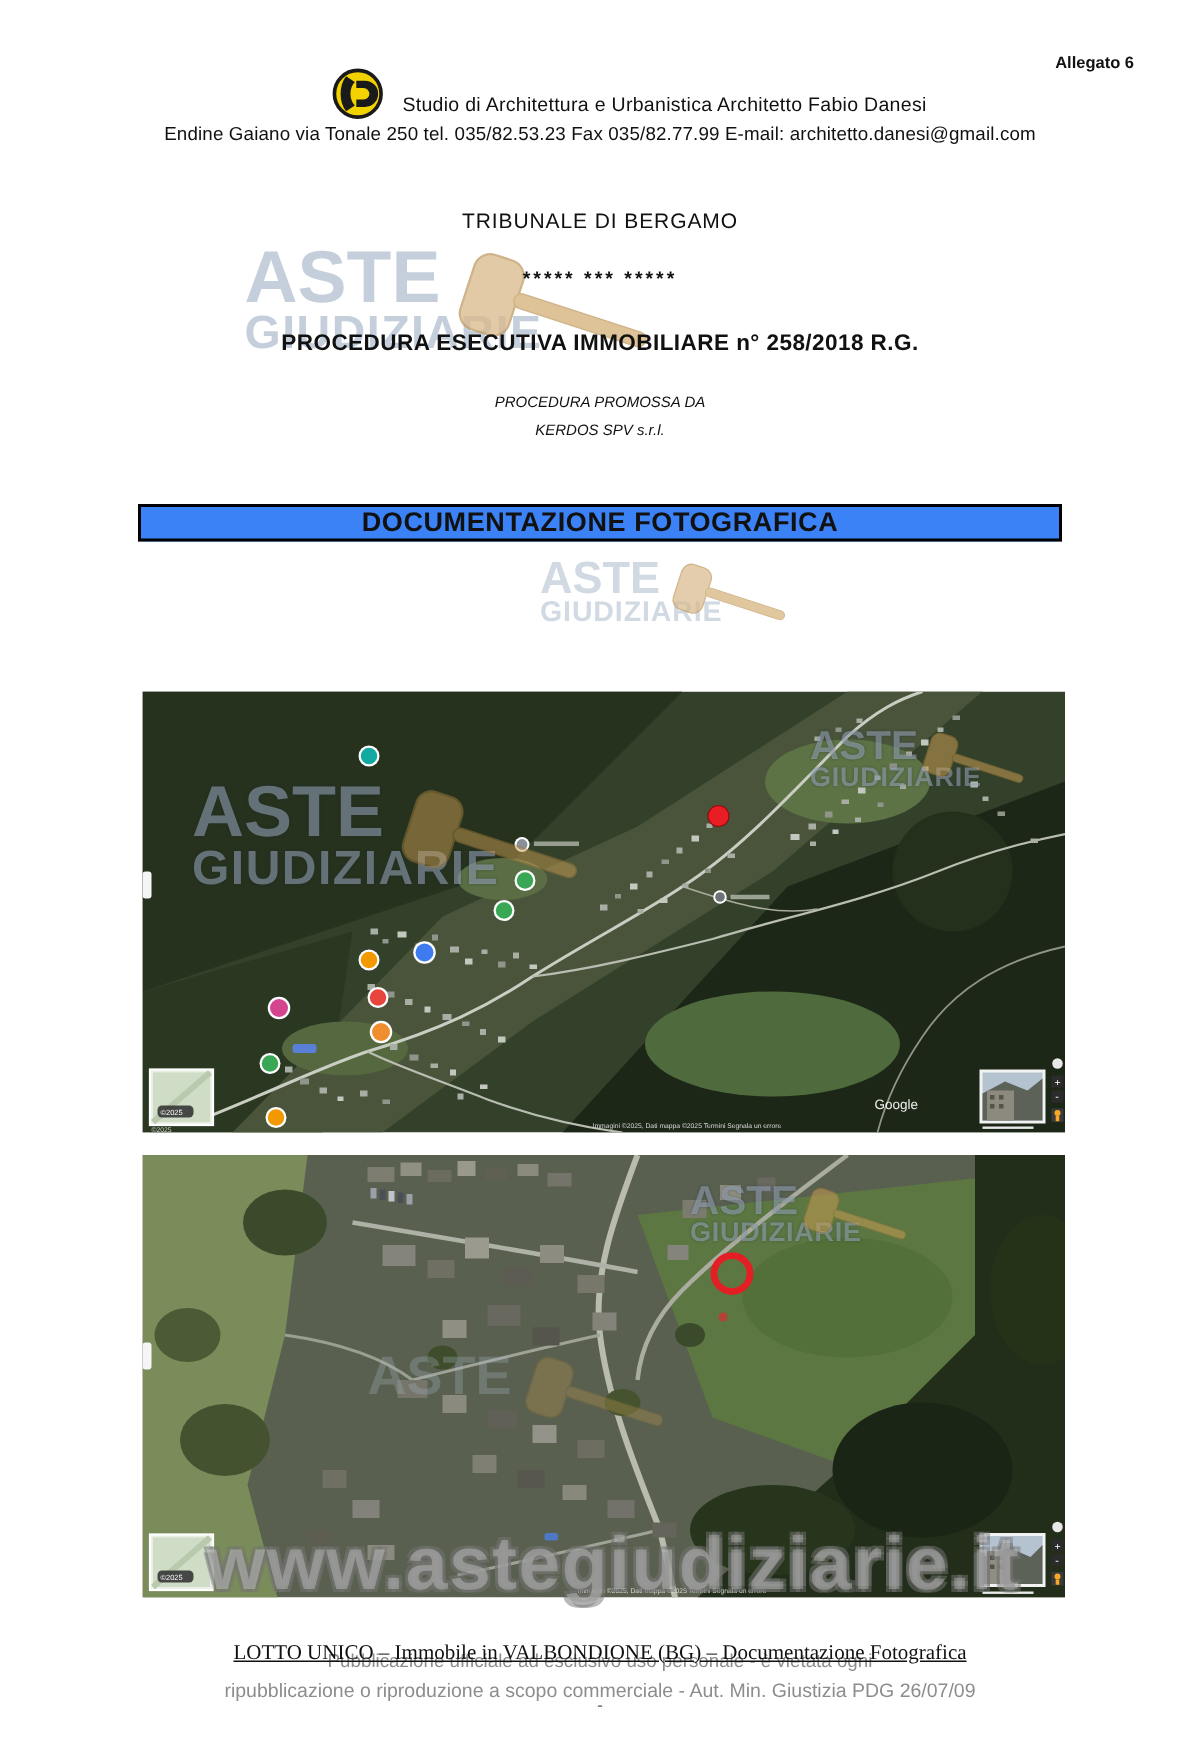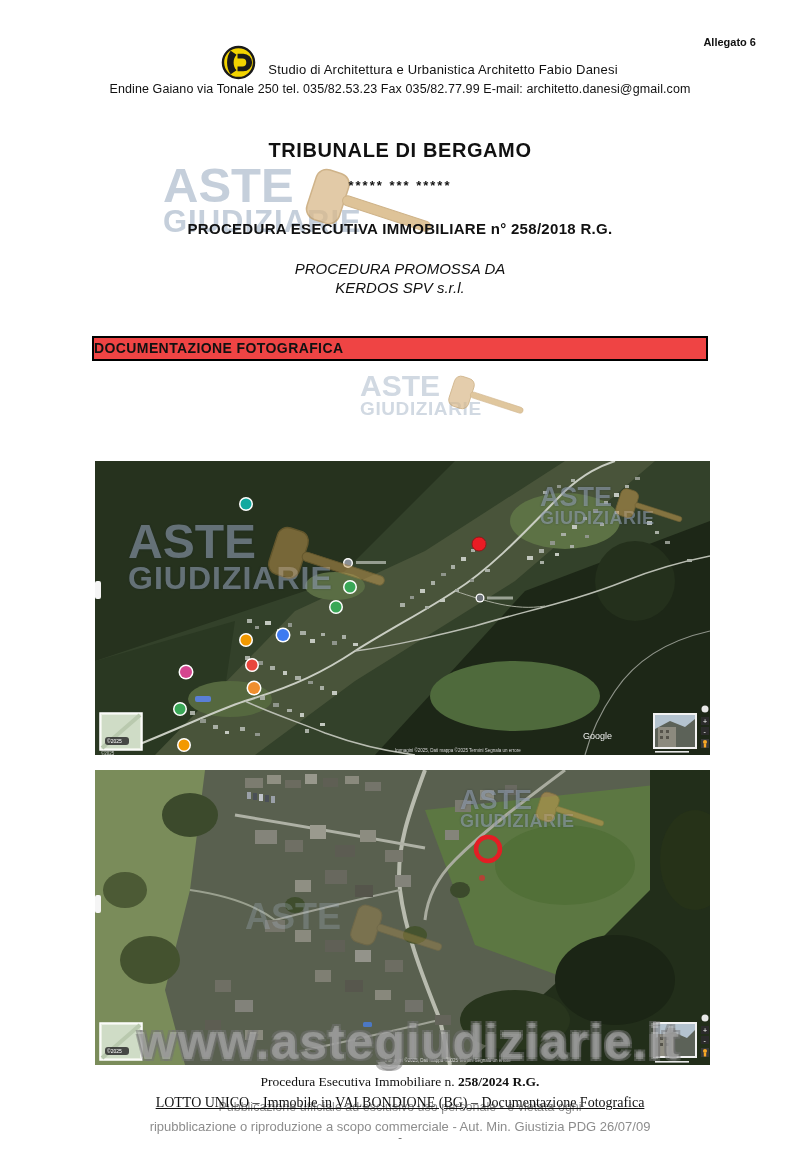--- a/index.html
+++ b/index.html
@@ -6,26 +6,26 @@
   .page{position:relative;width:800px;height:1166px;background:#ffffff;overflow:hidden;
         font-family:"Liberation Sans",sans-serif;color:#111;}
   .abs{position:absolute;}
   .ctr{left:0;right:0;text-align:center;}
   
   .allegato{top:36px;right:44px;font-size:11px;font-weight:bold;z-index:5;}
   .studio-line{top:62px;padding-left:86px;font-size:13px;letter-spacing:.2px;z-index:5;}
   .address-line{top:82px;font-size:12.5px;letter-spacing:.1px;z-index:5;}
   .logo{top:45px;left:221px;width:35px;height:35px;z-index:5;}
   
-  .court{top:139px;font-size:20px;font-weight:bold;letter-spacing:.6px;z-index:5;}
+  .court{top:139px;font-size:14px;font-weight:normal;letter-spacing:.6px;z-index:5;}
   .stars{top:178px;font-size:13px;font-weight:bold;letter-spacing:2px;z-index:5;}
   .procedure{top:220px;font-size:15px;font-weight:bold;letter-spacing:.3px;z-index:5;}
-  .promossa{top:259px;font-size:15px;font-style:italic;line-height:19px;z-index:5;}
-  .docbox{top:336px;left:92px;width:612px;height:21px;background:#ef4444;border:2px solid #000;
-          font-size:14px;font-weight:bold;text-align:left;line-height:21px;letter-spacing:.4px;z-index:5;}
+  .promossa{top:259px;font-size:10px;font-style:italic;line-height:19px;z-index:5;}
+  .docbox{top:336px;left:92px;width:612px;height:21px;background:#3b82f6;border:2px solid #000;
+          font-size:18px;font-weight:bold;text-align:center;line-height:21px;letter-spacing:.4px;z-index:5;}
   .territorial{top:396px;left:97px;font-size:15.5px;font-style:italic;letter-spacing:1.1px;
                text-decoration:underline;z-index:5;}
   
   .map{left:95px;width:742px;z-index:1;line-height:0;}
   .map1{top:461px;height:294px;}
   .map2{top:770px;height:295px;}
   
   .wm{z-index:3;pointer-events:none;font-weight:bold;line-height:.92;white-space:nowrap;}
   .wm-light{color:rgba(150,168,190,.55);}
   .wm-map{color:rgba(168,182,202,.5);text-shadow:0 0 2px rgba(25,35,55,.35);}
@@ -413,21 +413,18 @@
   </div>
   <svg class="gavel" style="top:898px;left:340px;width:110px;height:70px;opacity:.3;" viewBox="0 0 150 95">
     <g transform="rotate(18 40 40)">
       <rect x="18" y="12" width="34" height="52" rx="11" fill="#c79c52" stroke="#9f7a3a" stroke-width="1.5"></rect>
       <rect x="50" y="31" width="92" height="10" rx="5" fill="#c79c52" stroke="#9f7a3a" stroke-width="1"></rect>
     </g>
   </svg>
 
   <div class="abs ctr wm-url">www.astegiudiziarie.it</div>
 
-  <div class="abs ctr f-serif1">
-    <span>Procedura Esecutiva Immobiliare n. </span><b>258/2024 R.G.</b>
-  </div>
   <div class="abs ctr f-gray1">Pubblicazione ufficiale ad esclusivo uso personale - è vietata ogni</div>
   <div class="abs ctr f-serif2">LOTTO UNICO – Immobile in VALBONDIONE (BG) – Documentazione Fotografica</div>
   <div class="abs ctr f-gray2">ripubblicazione o riproduzione a scopo commerciale - Aut. Min. Giustizia PDG 26/07/09</div>
   <div class="abs ctr f-dash">-</div>
 
 </div>
 
 </body></html>

